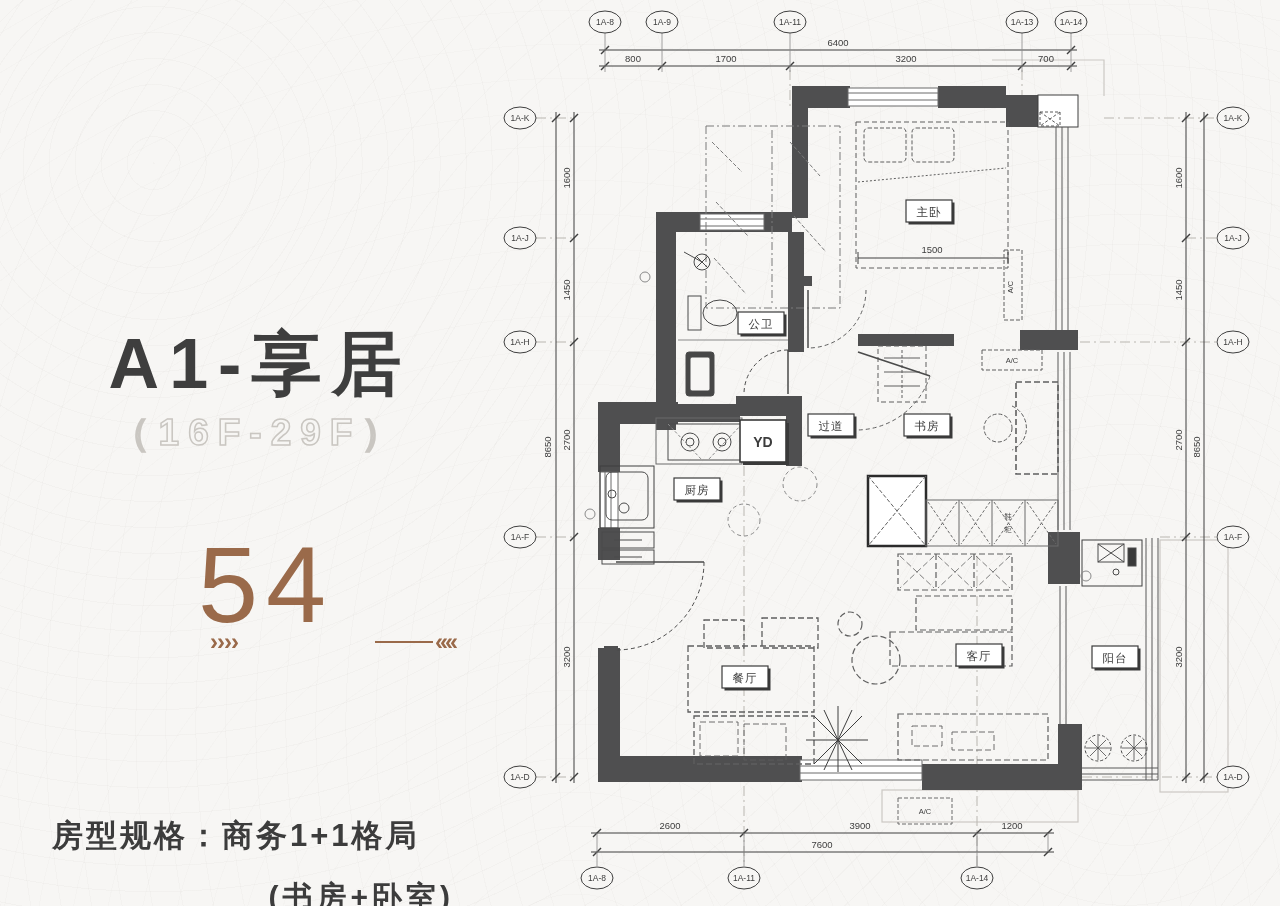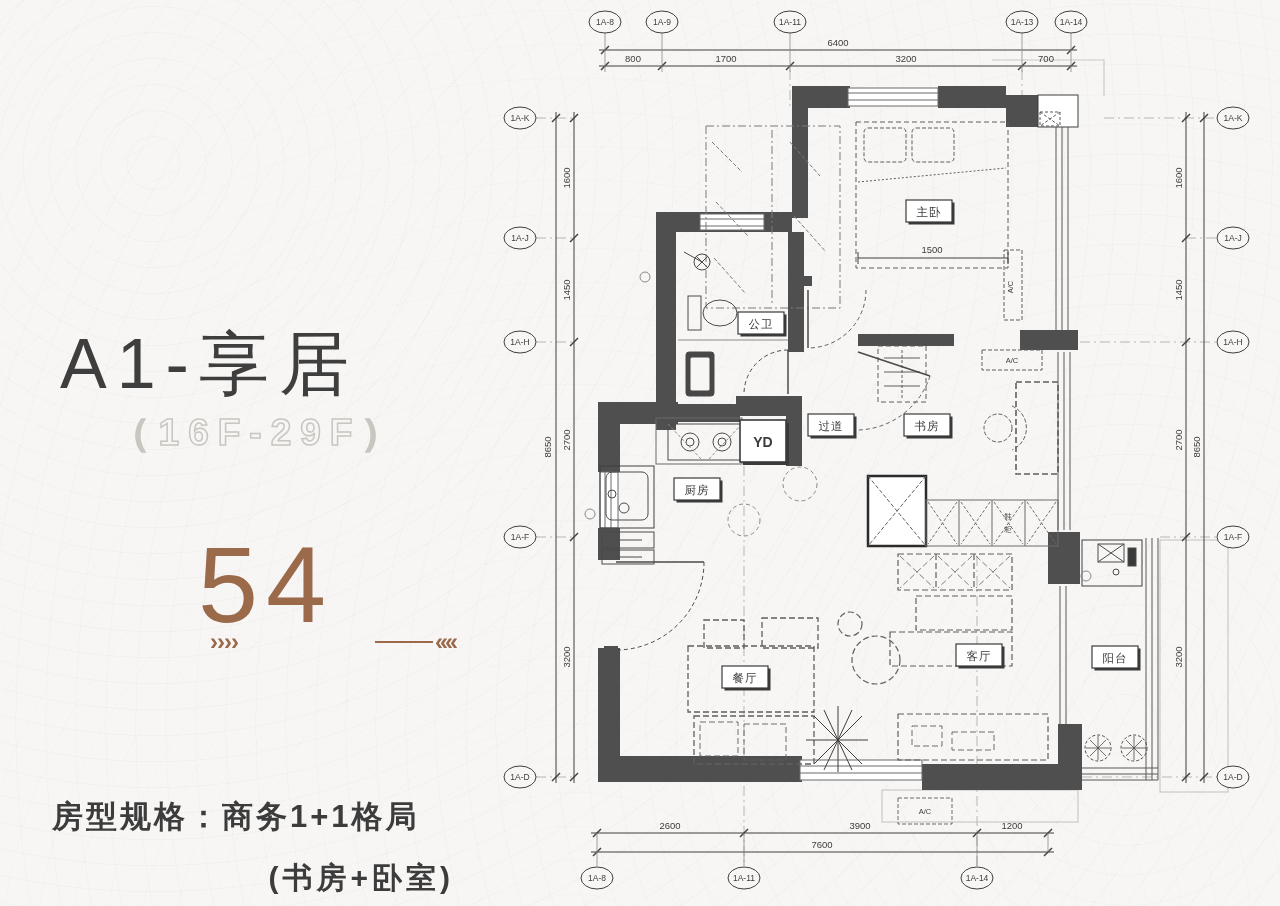--- a/index.html
+++ b/index.html
@@ -8,42 +8,42 @@
     background:
       repeating-radial-gradient(circle at 12% 18%, rgba(120,110,100,0.035) 0 1px, transparent 1px 26px),
       repeating-radial-gradient(circle at 88% 80%, rgba(120,110,100,0.03) 0 1px, transparent 1px 30px),
       repeating-radial-gradient(circle at 45% 110%, rgba(120,110,100,0.025) 0 1px, transparent 1px 34px),
       #f7f6f4;
     font-family:"Liberation Sans", sans-serif;
     color:#3c3c3c;
   }
   .left-panel{position:absolute;left:0;top:0;width:500px;height:906px;}
   .title{
-    position:absolute;left:60px;top:318px;width:400px;text-align:left;
-    font-size:70px;font-weight:400;letter-spacing:10px;color:#3e3e3e;white-space:nowrap;
+    position:absolute;left:60px;top:318px;width:400px;text-align:center;
+    font-size:70px;font-weight:700;letter-spacing:10px;color:#3e3e3e;white-space:nowrap;
   }
   .floors{
     position:absolute;left:60px;top:408px;width:400px;text-align:center;
     font-size:37px;font-weight:700;letter-spacing:9px;white-space:nowrap;
     color:#f7f6f4;-webkit-text-stroke:1.5px #c9c6c1;text-shadow:0 0 1px #d6d3cf;
   }
   .area-block{position:absolute;left:198px;top:534px;display:flex;align-items:flex-end;color:#9a6a4a;}
   .area-value{font-size:108px;line-height:0.95;font-weight:500;letter-spacing:8px;}
   .area-right{display:flex;flex-direction:column;align-items:flex-start;margin-left:2px;padding-bottom:6px;}
   .area-prefix{font-size:15px;font-weight:700;letter-spacing:5px;margin-bottom:2px;}
   .area-unit-row{display:flex;align-items:flex-start;}
   .area-unit{font-size:58px;line-height:0.9;font-weight:500;}
   .area-sup{font-size:26px;font-weight:700;margin-top:-6px;margin-left:3px;}
   .arrows-row{position:absolute;left:210px;top:628px;width:245px;display:flex;justify-content:space-between;align-items:center;color:#9a6a4a;}
   .arrow-left{font-size:24px;font-weight:700;letter-spacing:-1px;}
   .arrow-right-group{display:flex;align-items:center;}
   .arrow-line{display:inline-block;width:58px;height:2px;background:#9a6a4a;margin-right:2px;}
   .arrow-right{font-size:24px;font-weight:700;letter-spacing:-3px;}
   .spec{position:absolute;left:52px;top:796px;width:408px;color:#3c3c3c;}
-  .spec-line1{font-size:31px;font-weight:700;letter-spacing:3px;white-space:nowrap;}
+  .spec-line1{font-size:31px;font-weight:700;letter-spacing:3px;white-space:nowrap;margin-top:19px;}
   .spec-line2{font-size:30px;font-weight:700;letter-spacing:4px;text-align:right;margin-top:20px;padding-right:6px;white-space:nowrap;}
   svg text{font-family:"Liberation Sans", sans-serif;fill:#3c3c3c;}
   .dim{font-size:9.5px;}
   .bub{font-size:8.5px;}
   .rlab{font-size:11.5px;letter-spacing:1px;}
   .tiny{font-size:7.5px;}
 </style>
 </head>
 <body>
 

